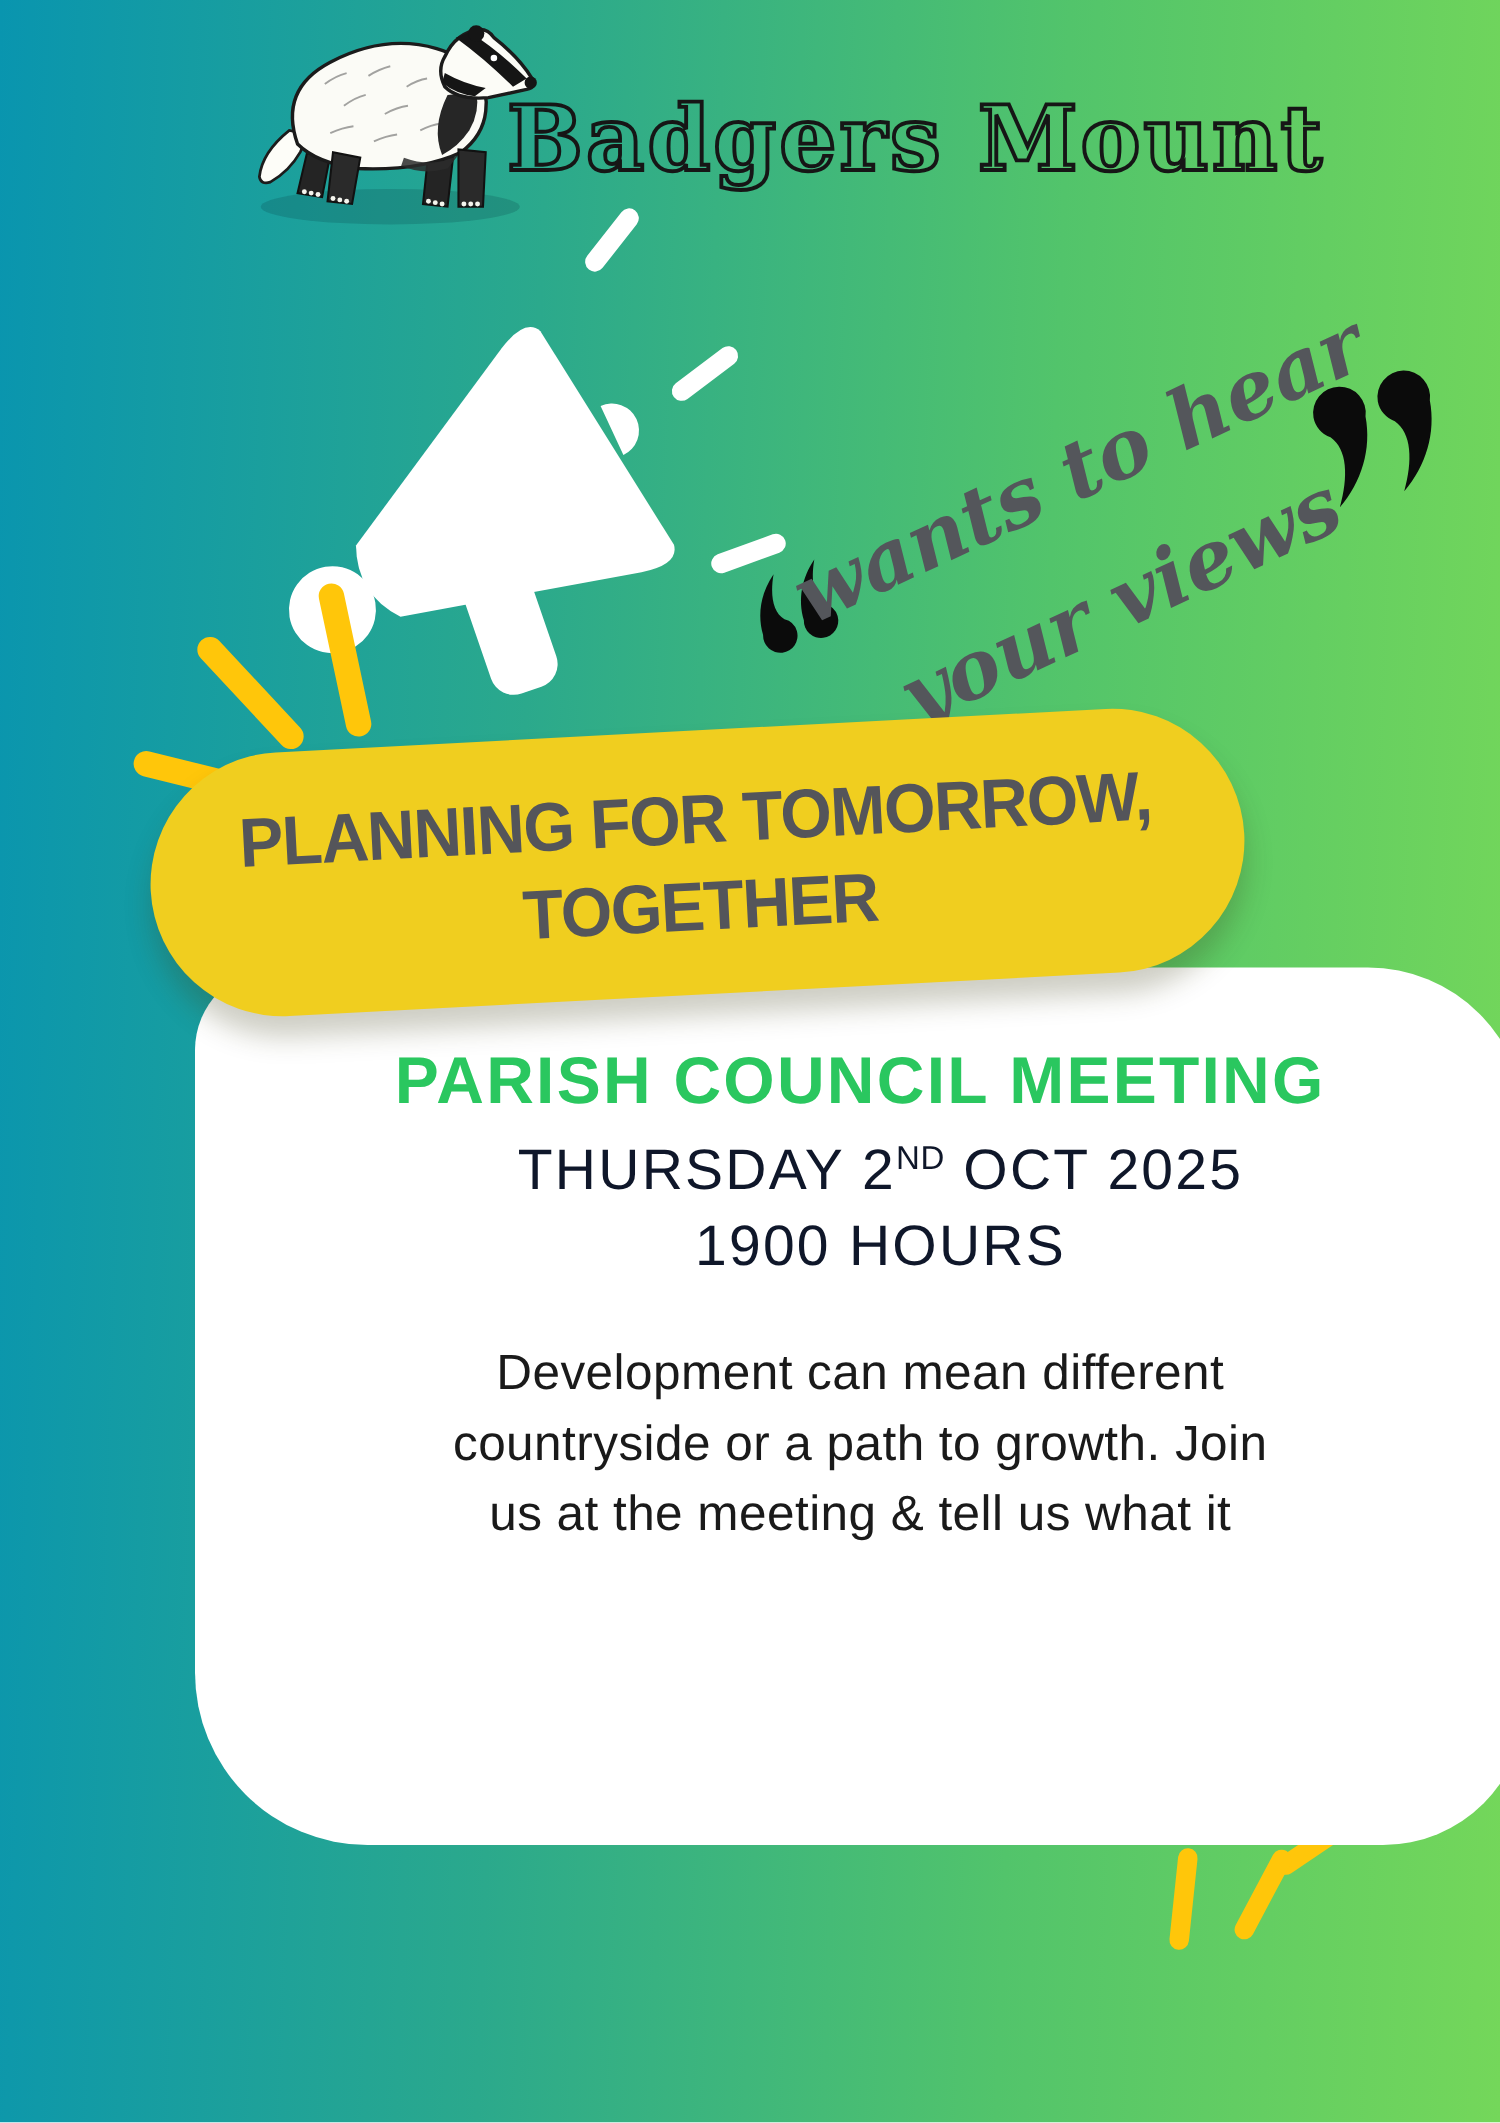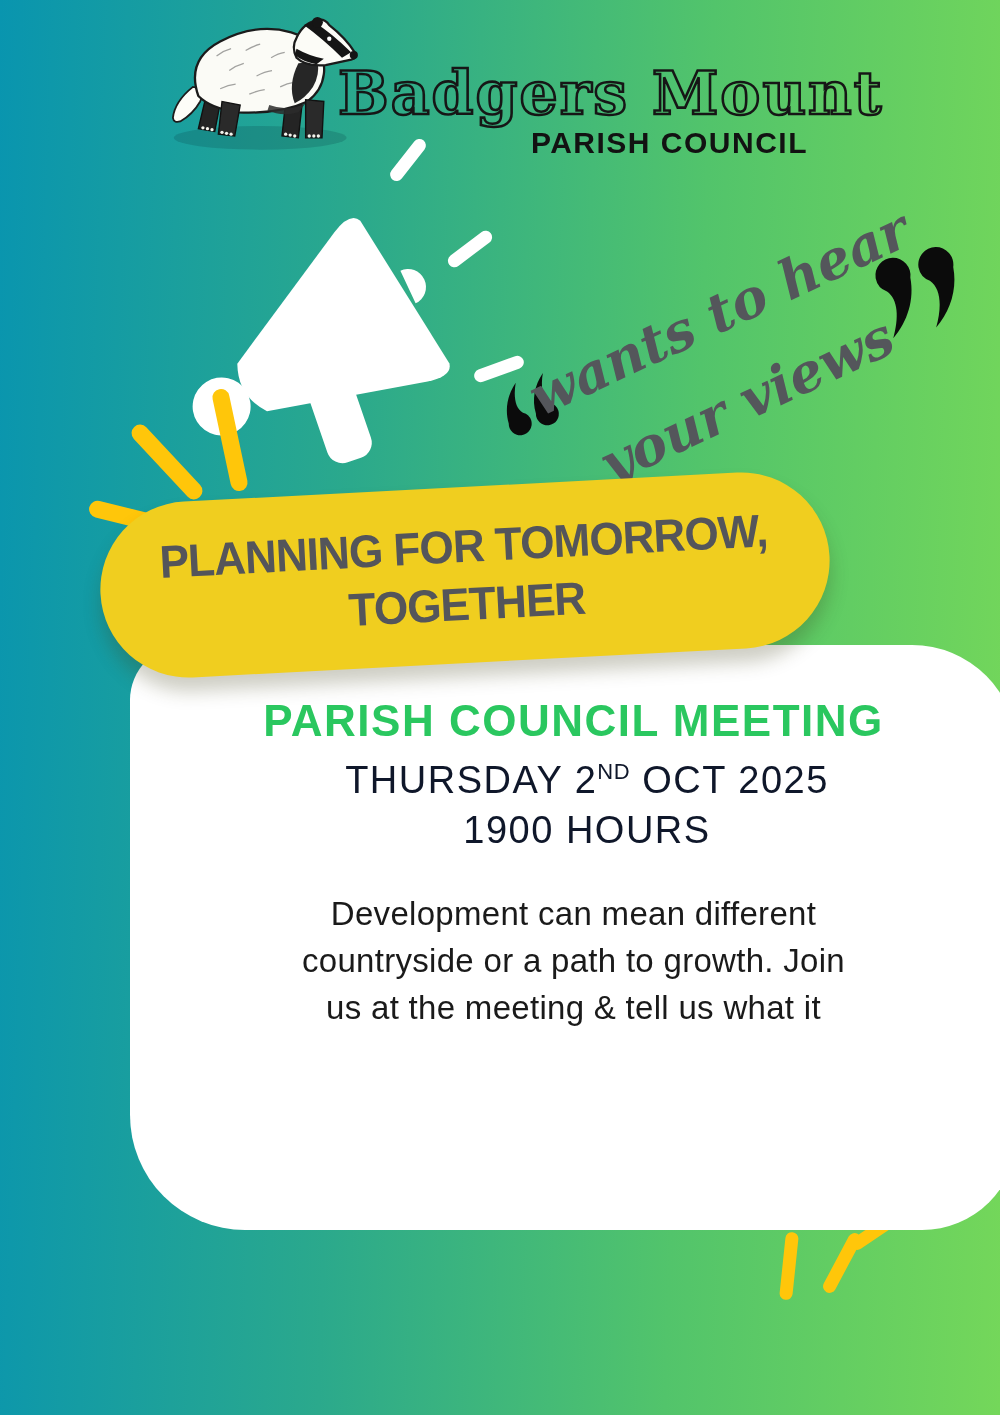--- a/index.html
+++ b/index.html
@@ -125,21 +125,20 @@
 
       <path d="M166,12 Q186,24 208,46 L198,52 Q178,32 156,16 Z" fill="#151515"></path>
       <path d="M148,42 Q162,50 178,53 L170,59 Q156,57 146,49 Z" fill="#151515"></path>
       <circle cx="171" cy="13" r="6" fill="#151515"></circle>
       <circle cx="211" cy="49" r="4.5" fill="#151515"></circle>
       <circle cx="184" cy="31" r="2.4" fill="#ffffff"></circle>
     </svg>
   </div>
 
   <div class="brand-name">Badgers Mount</div>
-  <div class="brand-subtitle">PARISH COUNCIL</div>
 
   <svg class="overlay" viewBox="0 0 1000 1415">
     <defs>
       <path id="comma" d="M -13,-3 A 13.5,13.5 0 1 1 13,3 C 12,20 3,35 -11,45 C -3,31 0,17 -7,9 A 13.5,13.5 0 0 1 -13,-3 Z"></path>
     </defs>
 
     <g fill="#ffffff">
       <g transform="translate(320,345) rotate(-32)">
         <circle cx="-116" cy="0" r="29"></circle>
         <path d="M -80,-28 L 72,-88 Q 96,-97 100,-84 L 100,84 Q 96,97 72,88 L -80,28 Q -97,0 -80,-28 Z"></path>

